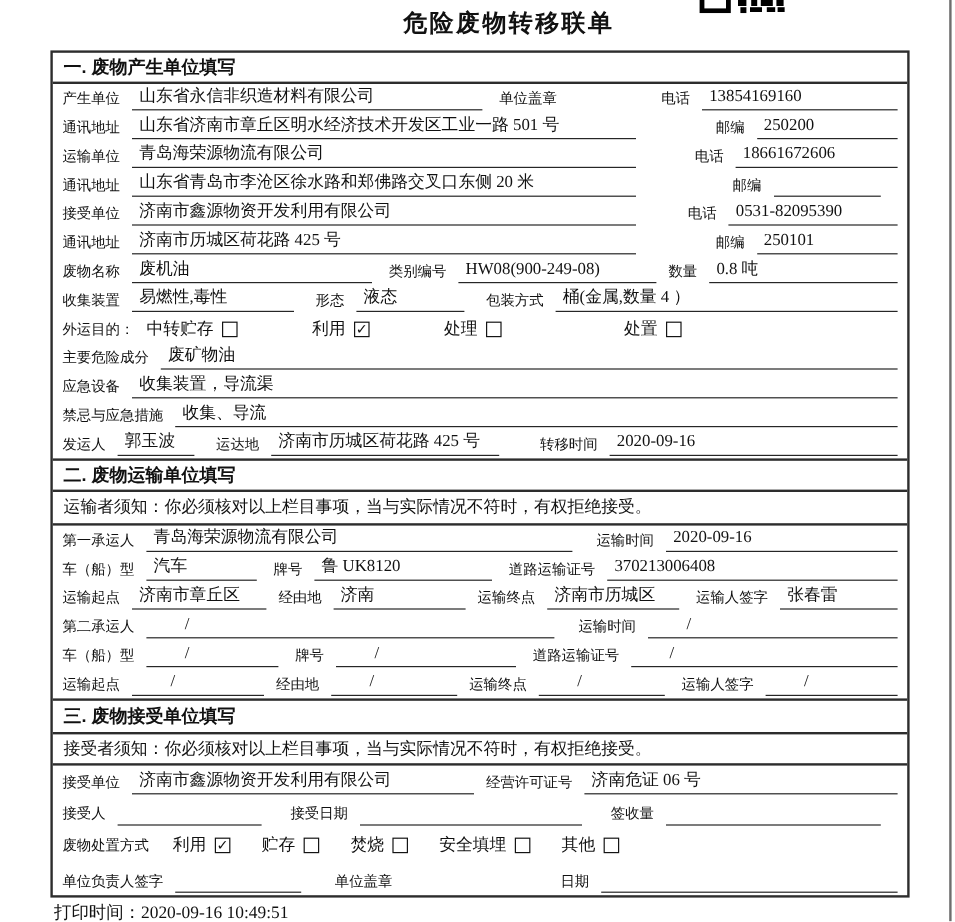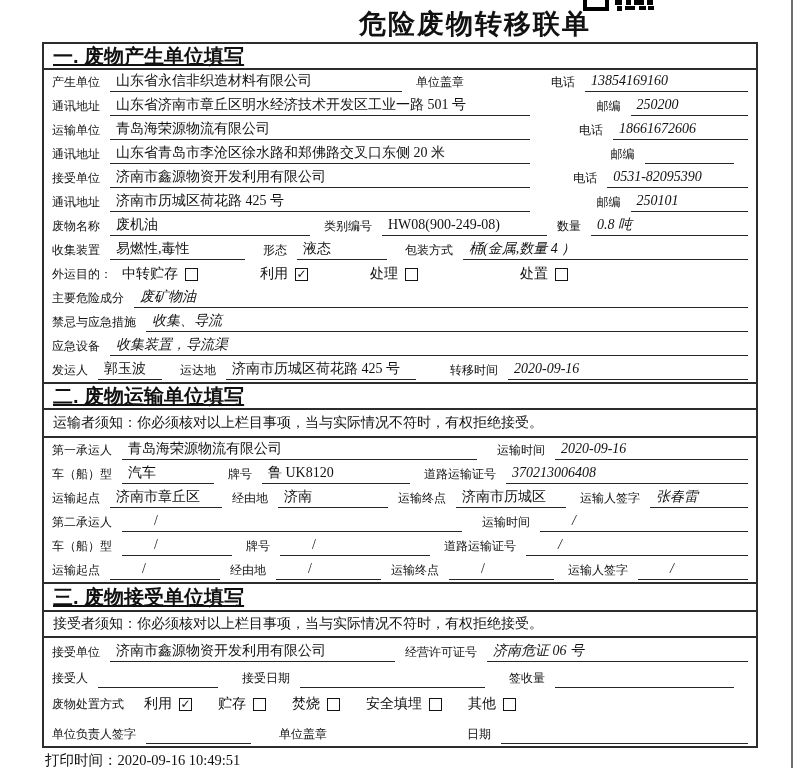--- a/index.html
+++ b/index.html
@@ -4,49 +4,49 @@
 <style>
   * { margin:0; padding:0; box-sizing:border-box; }
   html,body { background:#ffffff; }
   .page {
     position:relative; width:796px; height:768px; background:#fff;
     font-family:"Liberation Serif","DejaVu Serif",serif; color:#111; overflow:hidden;
   }
   
   .serial { position:absolute; left:45px; top:12px; font-size:14.5px; letter-spacing:.5px; white-space:nowrap; }
   .doc-title {
-    position:absolute; left:336px; top:6px; font-size:27px; font-weight:bold; letter-spacing:2px;
-    font-family:"Liberation Sans","DejaVu Sans",sans-serif; white-space:nowrap;margin-left:23px;
+    position:absolute; left:336px; top:6px; font-size:20px; font-weight:bold; letter-spacing:2px;
+    font-family:"Liberation Sans","DejaVu Sans",sans-serif; white-space:nowrap;
   }
   .qr { position:absolute; left:582px; top:0; width:72px; height:11px; overflow:hidden; }
   .page-edge { position:absolute; left:791px; top:0; width:2px; height:768px; background:#6e6e6e; }
 
   
   .form {
     position:absolute; left:42px; top:42px; width:716px; height:706px;
     border:2px solid #2d2d2d; display:flex; flex-direction:column; background:#fff;
   }
   .sec-header {
-    font-family:"Liberation Sans","DejaVu Sans",sans-serif; font-weight:bold; font-size:20px;
-    display:flex; align-items:center; padding-left:9px; flex:0 0 auto;text-decoration:underline;
+    font-family:"Liberation Sans","DejaVu Sans",sans-serif; font-weight:bold; font-size:15px;
+    display:flex; align-items:center; padding-left:9px; flex:0 0 auto;
   }
   .sh1 { height:26px; border-bottom:2px solid #2d2d2d; }
   .sh2 { height:28px; border-top:2px solid #2d2d2d; border-bottom:2px solid #2d2d2d; }
   .sh3 { height:30px; border-top:2px solid #2d2d2d; border-bottom:2px solid #2d2d2d; }
   .notice { height:28px; border-bottom:2px solid #2d2d2d; display:flex; align-items:center; padding-left:9px; font-size:14px; flex:0 0 auto; }
   .notice.n3 { height:26px; }
 
   .row { display:flex; align-items:flex-end; padding:0 8px; flex:0 0 auto; height:24px; }
   .r26 { height:26px; } .r30 { height:30px;align-items:flex-end; }
   .lbl { font-size:12px; line-height:20px; margin:0 10px 2px 0; white-space:nowrap; }
   .fld {
     display:inline-block; font-size:14px; line-height:18px; border-bottom:1px solid #262626;
     margin-bottom:2px; padding:0 3px 1px 6px; white-space:nowrap; overflow:visible;
   }
-  .grow { flex:1 1 auto;font-style:italic; }
+  .grow { flex:1 1 auto; }
   .sp { flex:1 1 auto; }
   .slash { padding-left:32px; }
   .mr14 { margin-right:14px; }
   .ml10 { margin-left:10px; } .ml14 { margin-left:14px; } .ml18 { margin-left:18px; }
   .ml20 { margin-left:20px; } .ml24 { margin-left:24px; } .ml28 { margin-left:28px; }
   .ml34 { margin-left:34px; } .ml130 { margin-left:130px; }
   .w64{width:64px}.w90{width:90px}.w92{width:92px}.w105{width:105px}.w110{width:110px}
   .w112{width:112px}.w120{width:120px}.w135{width:135px}.w148{width:148px}.w150{width:150px}
   .w165{width:165px}.w185{width:185px}.w190{width:190px}.w200{width:200px}.w285{width:285px}
   .w292{width:292px}.w340{width:340px}.w355{width:355px}.w420{width:420px}
@@ -176,27 +176,27 @@
           </span>
         </span>
     </div>
 
     <div class="row">
       <span class="lbl">主要危险成分</span>
       <span class="fld grow">废矿物油</span>
     </div>
 
     <div class="row">
+      <span class="lbl">应急设备</span>
+      <span class="fld grow">收集装置，导流渠</span>
+    </div>
+
+    <div class="row">
       <span class="lbl">禁忌与应急措施</span>
       <span class="fld grow">收集、导流</span>
-    </div>
-
-    <div class="row">
-      <span class="lbl">应急设备</span>
-      <span class="fld grow">收集装置，导流渠</span>
     </div>
 
     <div class="row">
       <span class="lbl">发运人</span>
       <span class="fld w64">郭玉波</span>
       <span class="lbl ml18">运达地</span>
       <span class="fld w190">济南市历城区荷花路 425 号</span>
       <span class="lbl ml34">转移时间</span>
       <span class="fld grow">2020-09-16</span>
     </div>

